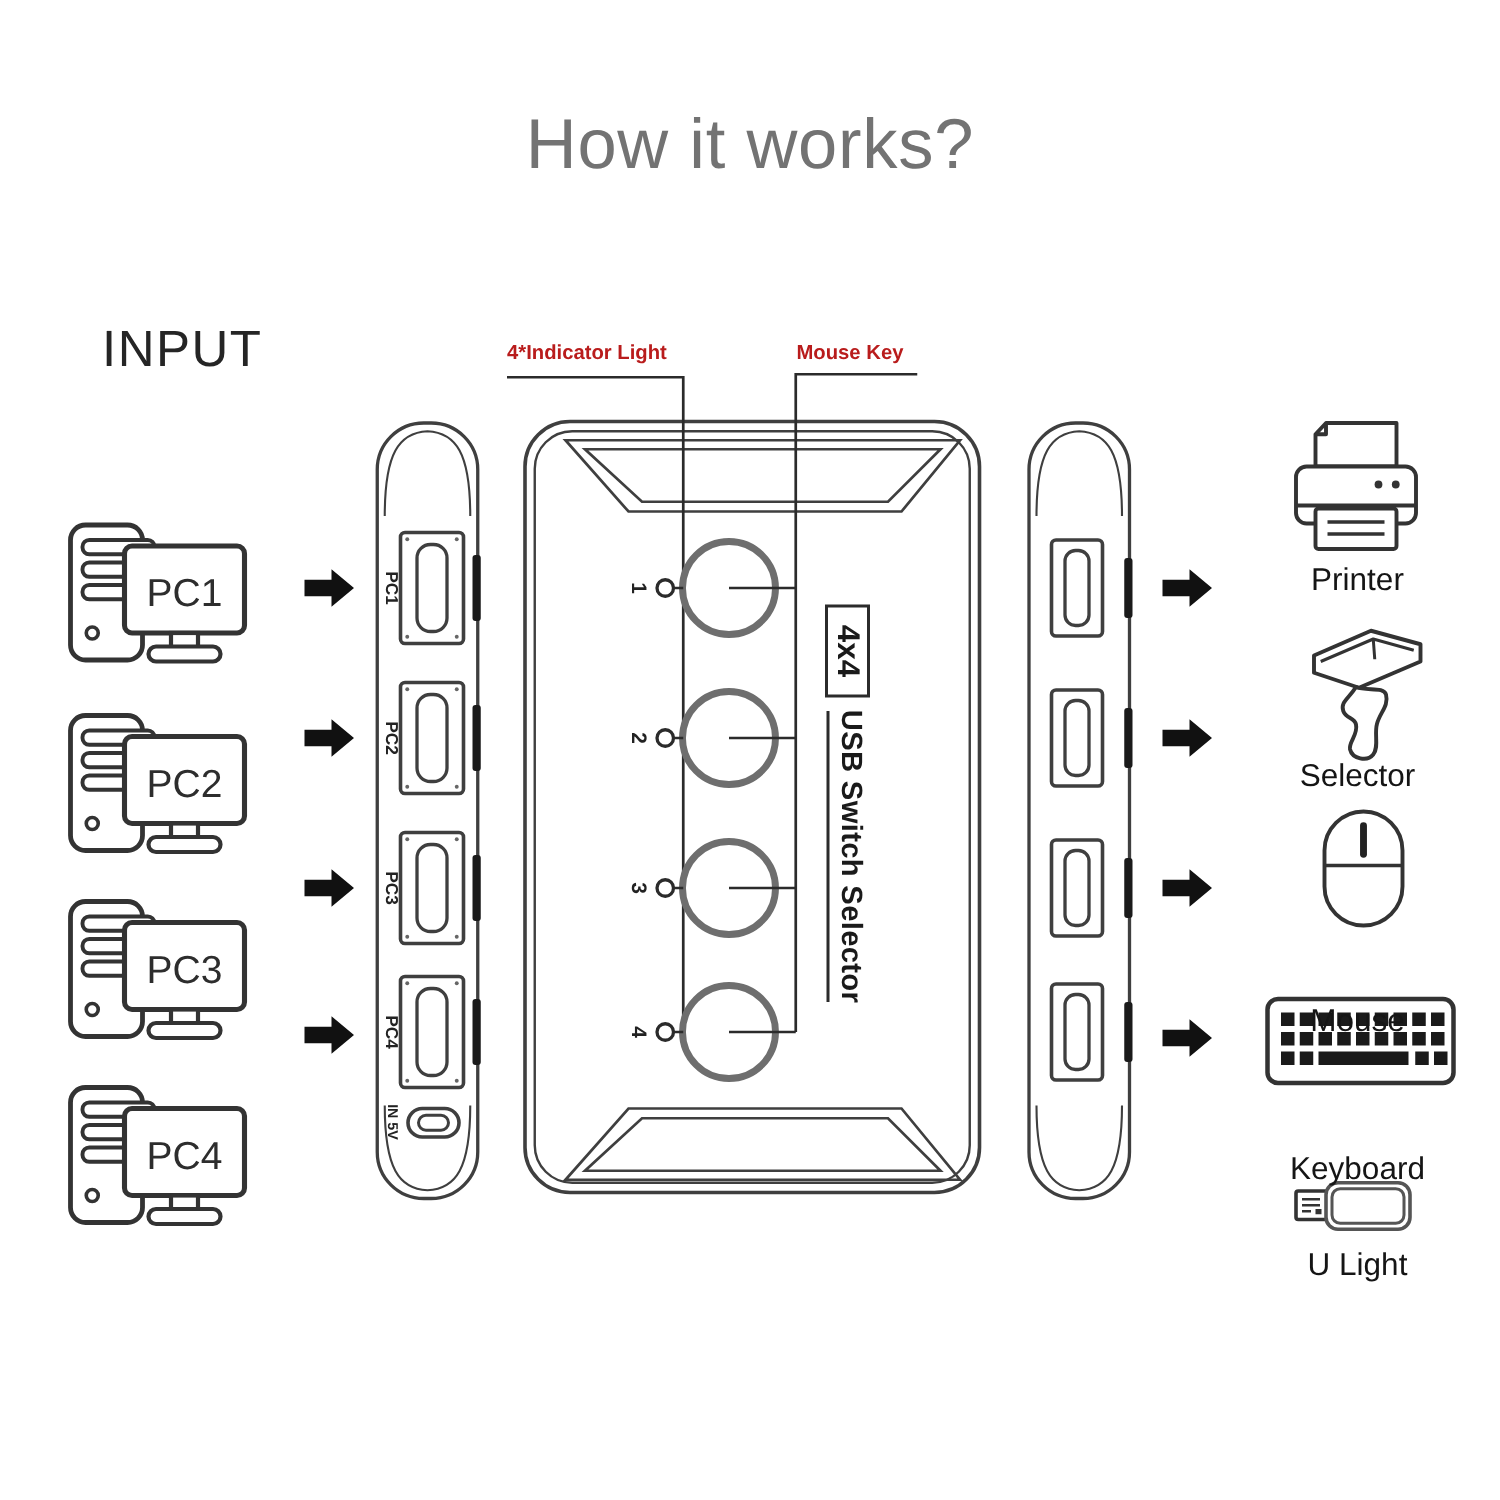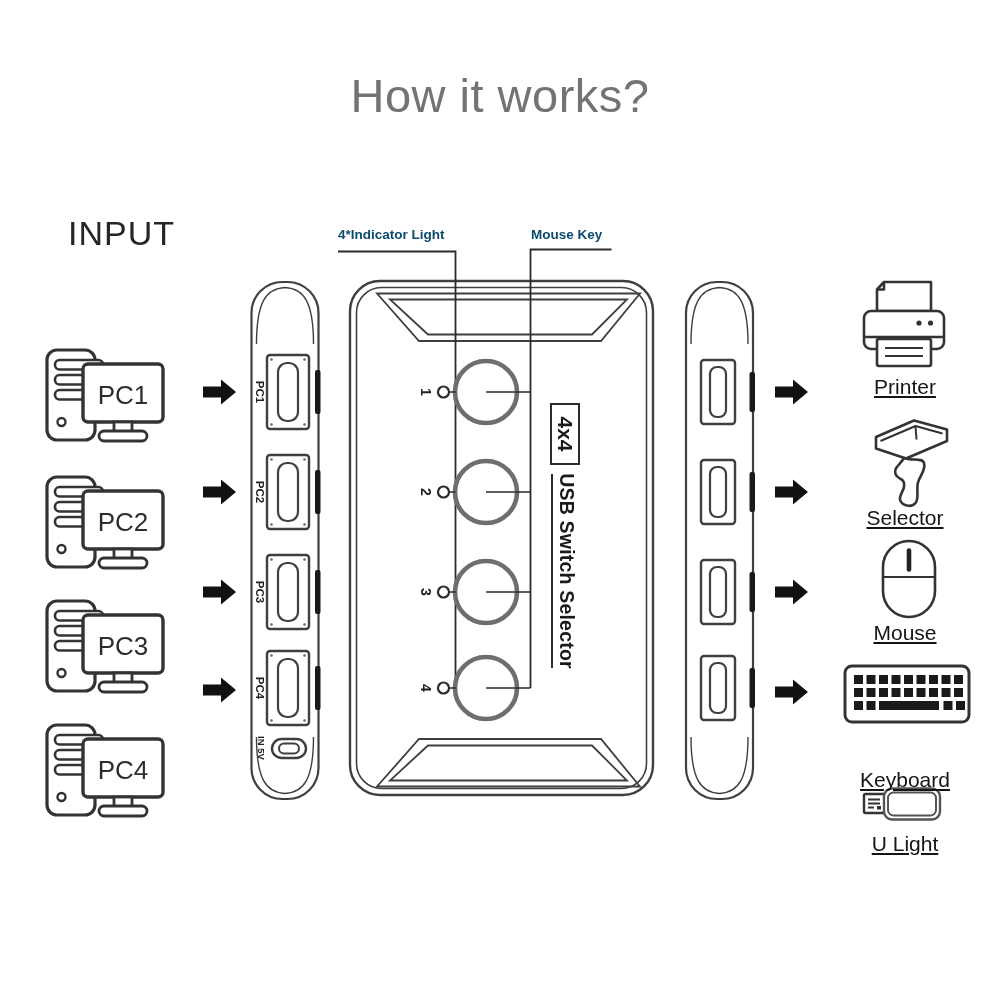--- a/index.html
+++ b/index.html
@@ -8,35 +8,35 @@
     font-family:"Liberation Sans", sans-serif; overflow:hidden;
   }
   .artwork { position:absolute; left:0; top:0; }
   .title {
     position:absolute; left:0; right:0; top:68px; text-align:center;
     font-size:47px; color:#737373; letter-spacing:0.5px;
   }
   .heading { position:absolute; font-size:34px; color:#252525; letter-spacing:1px; }
   .input-heading  { left:56px;  top:214px;margin-left:12px; }
   .output-heading { left:819px; top:214px; }
-  .callout { position:absolute; font-size:13.5px; font-weight:700; color:#0c4a6e; }
+  .callout { position:absolute; font-size:13.5px; font-weight:700; color:#b91c1c; }
   .callout-indicator { left:338px; top:227px; }
   .callout-switch    { left:531px; top:227px; }
   .pc-label {
     position:absolute; left:83px; width:80px; text-align:center;
     font-size:26px; color:#2d2d2d;
   }
   .pc1-label { top:380px; } .pc2-label { top:507px; }
   .pc3-label { top:631px; } .pc4-label { top:755px; }
   .out-label {
     position:absolute; left:825px; width:160px; text-align:center;
-    font-size:21px; color:#151515;text-decoration:underline;
+    font-size:21px; color:#151515;
   }
   .printer-label  { top:375px; } .scanner-label { top:506px; }
-  .mouse-label    { top:621px; } .keyboard-label{ top:768px; }
+  .mouse-label    { top:669px; } .keyboard-label{ top:768px; }
   .udisk-label    { top:832px; }
   svg text {
     font-family:"Liberation Sans", sans-serif;
     text-anchor:middle; dominant-baseline:central;
   }
   .port-label  { font-size:11.5px; font-weight:700; fill:#222; }
   .power-label { font-size:9.5px;  font-weight:700; fill:#222; }
   .channel-num { font-size:14px;   font-weight:700; fill:#222; }
   .badge-text  { font-size:21px;   font-weight:700; fill:#1a1a1a; }
   .name-text   { font-size:19.5px; font-weight:700; fill:#1a1a1a; letter-spacing:0.2px; }

